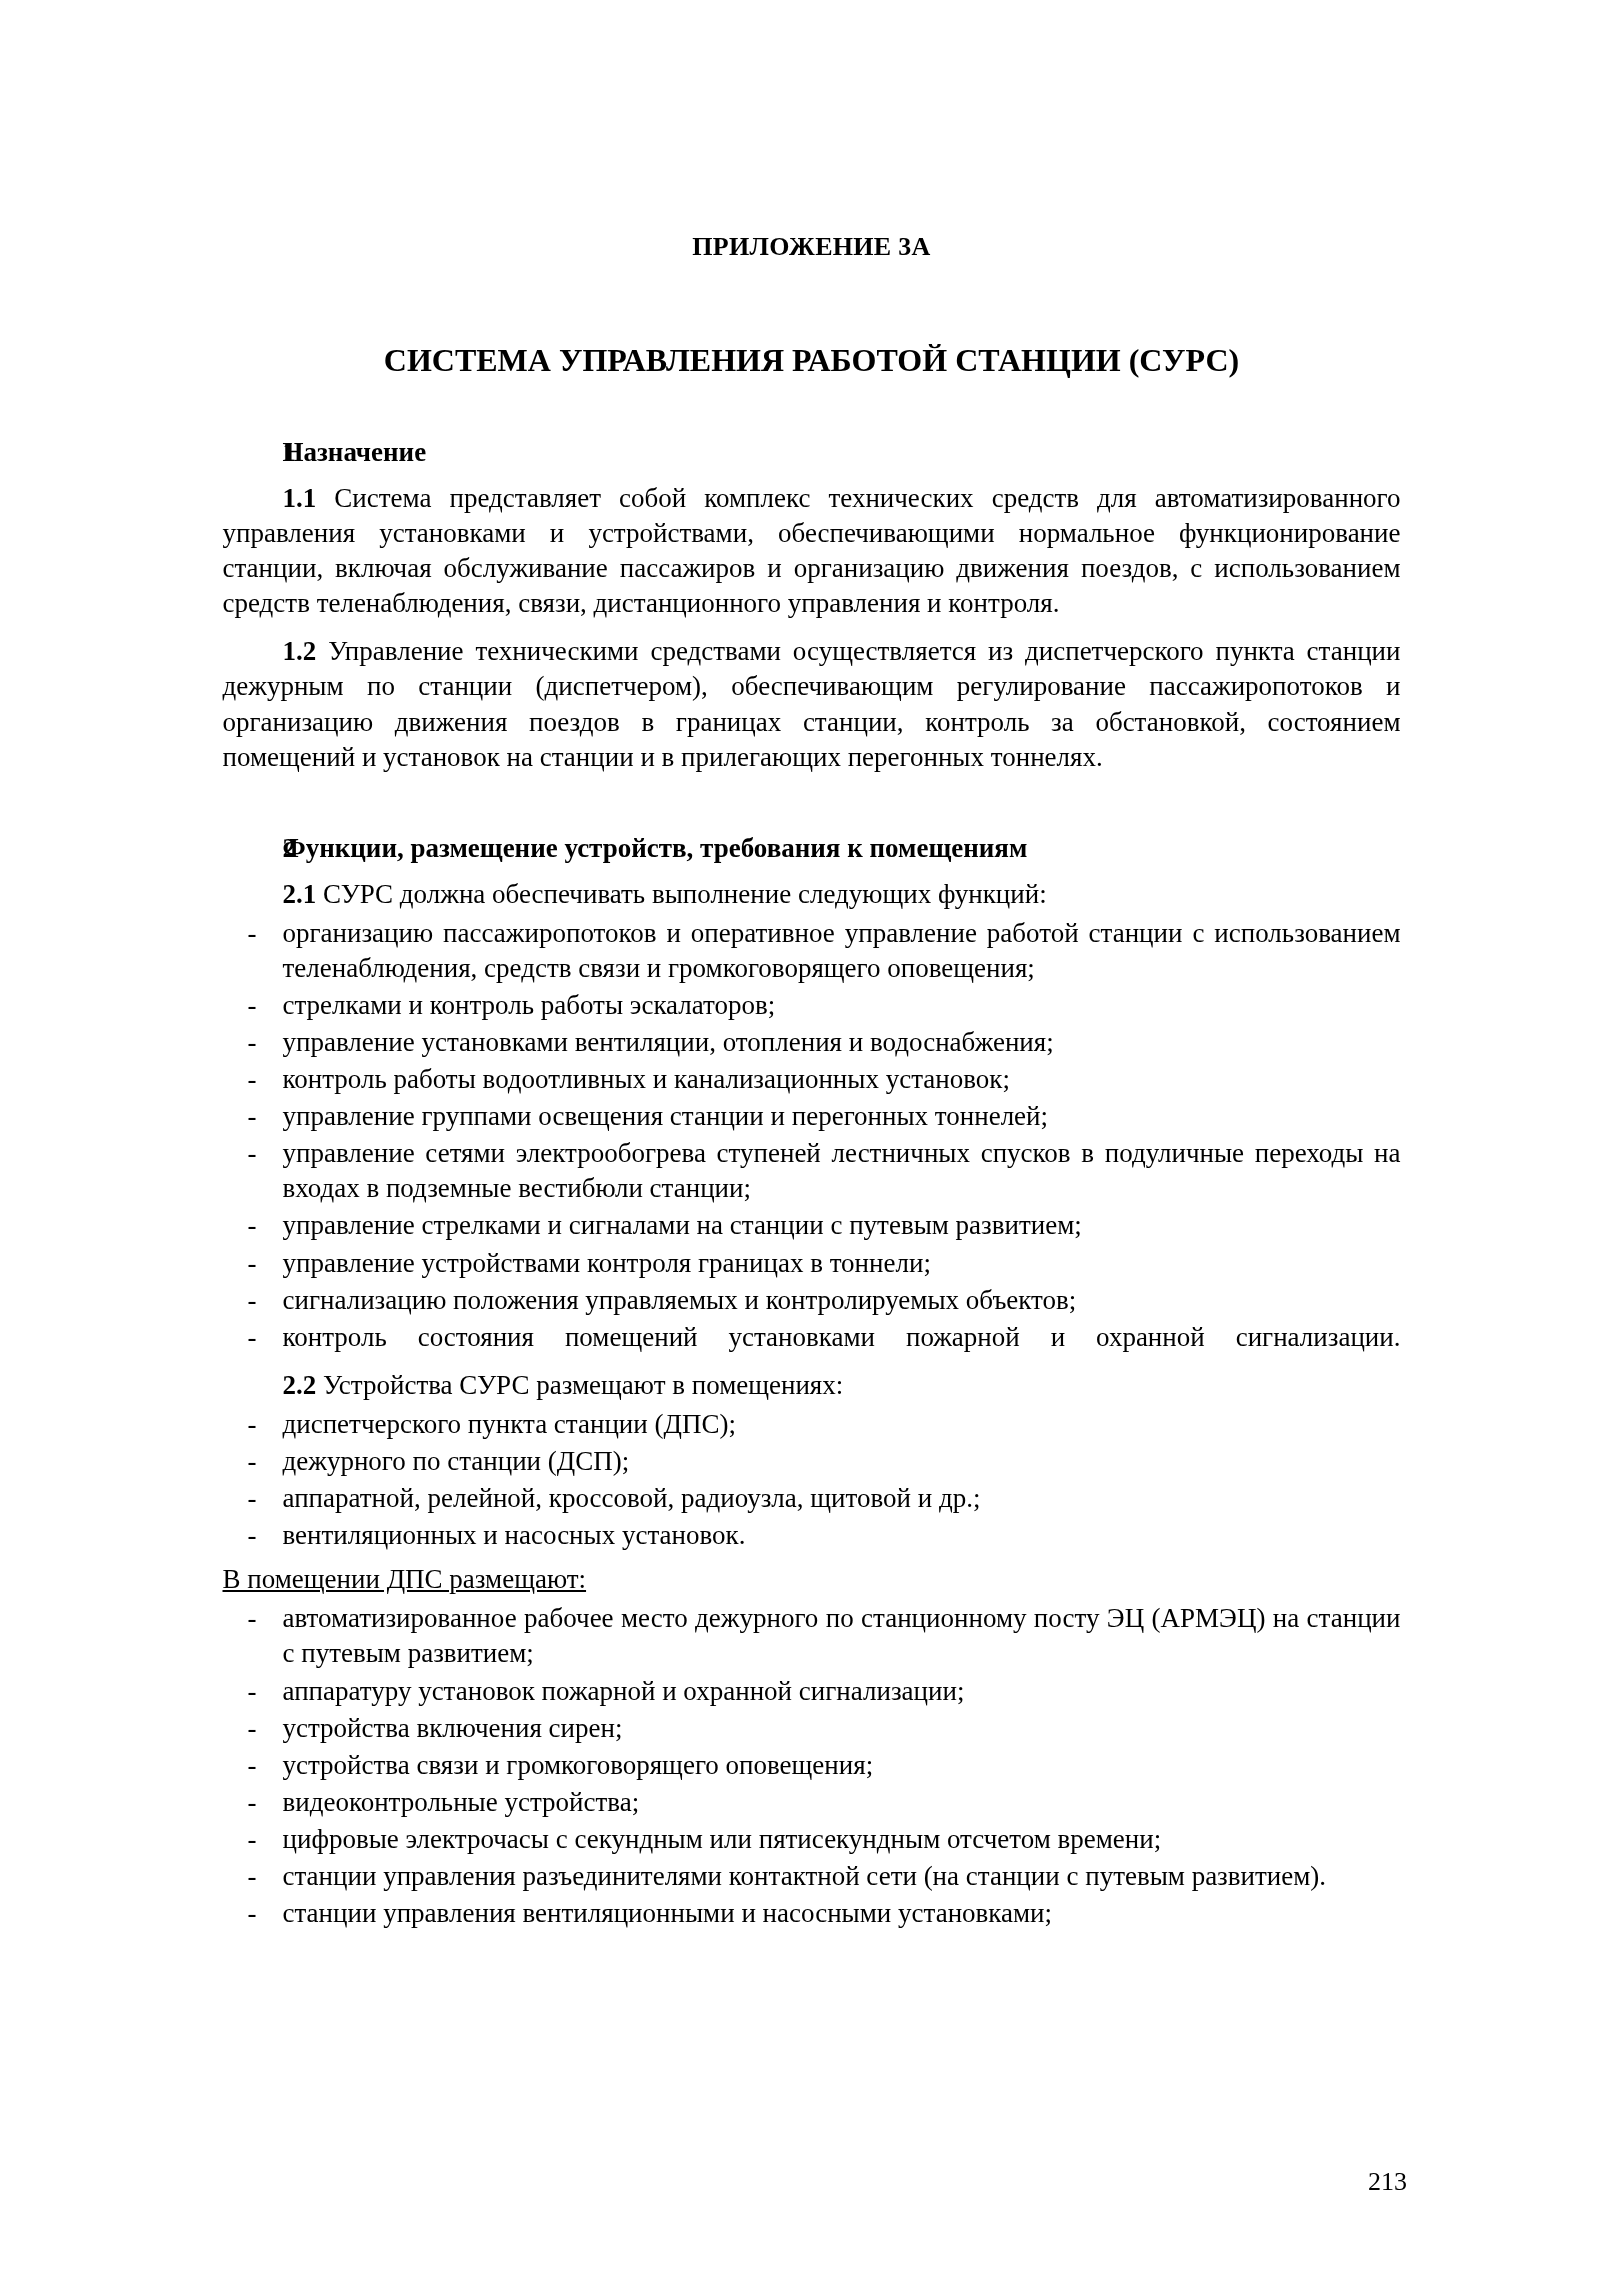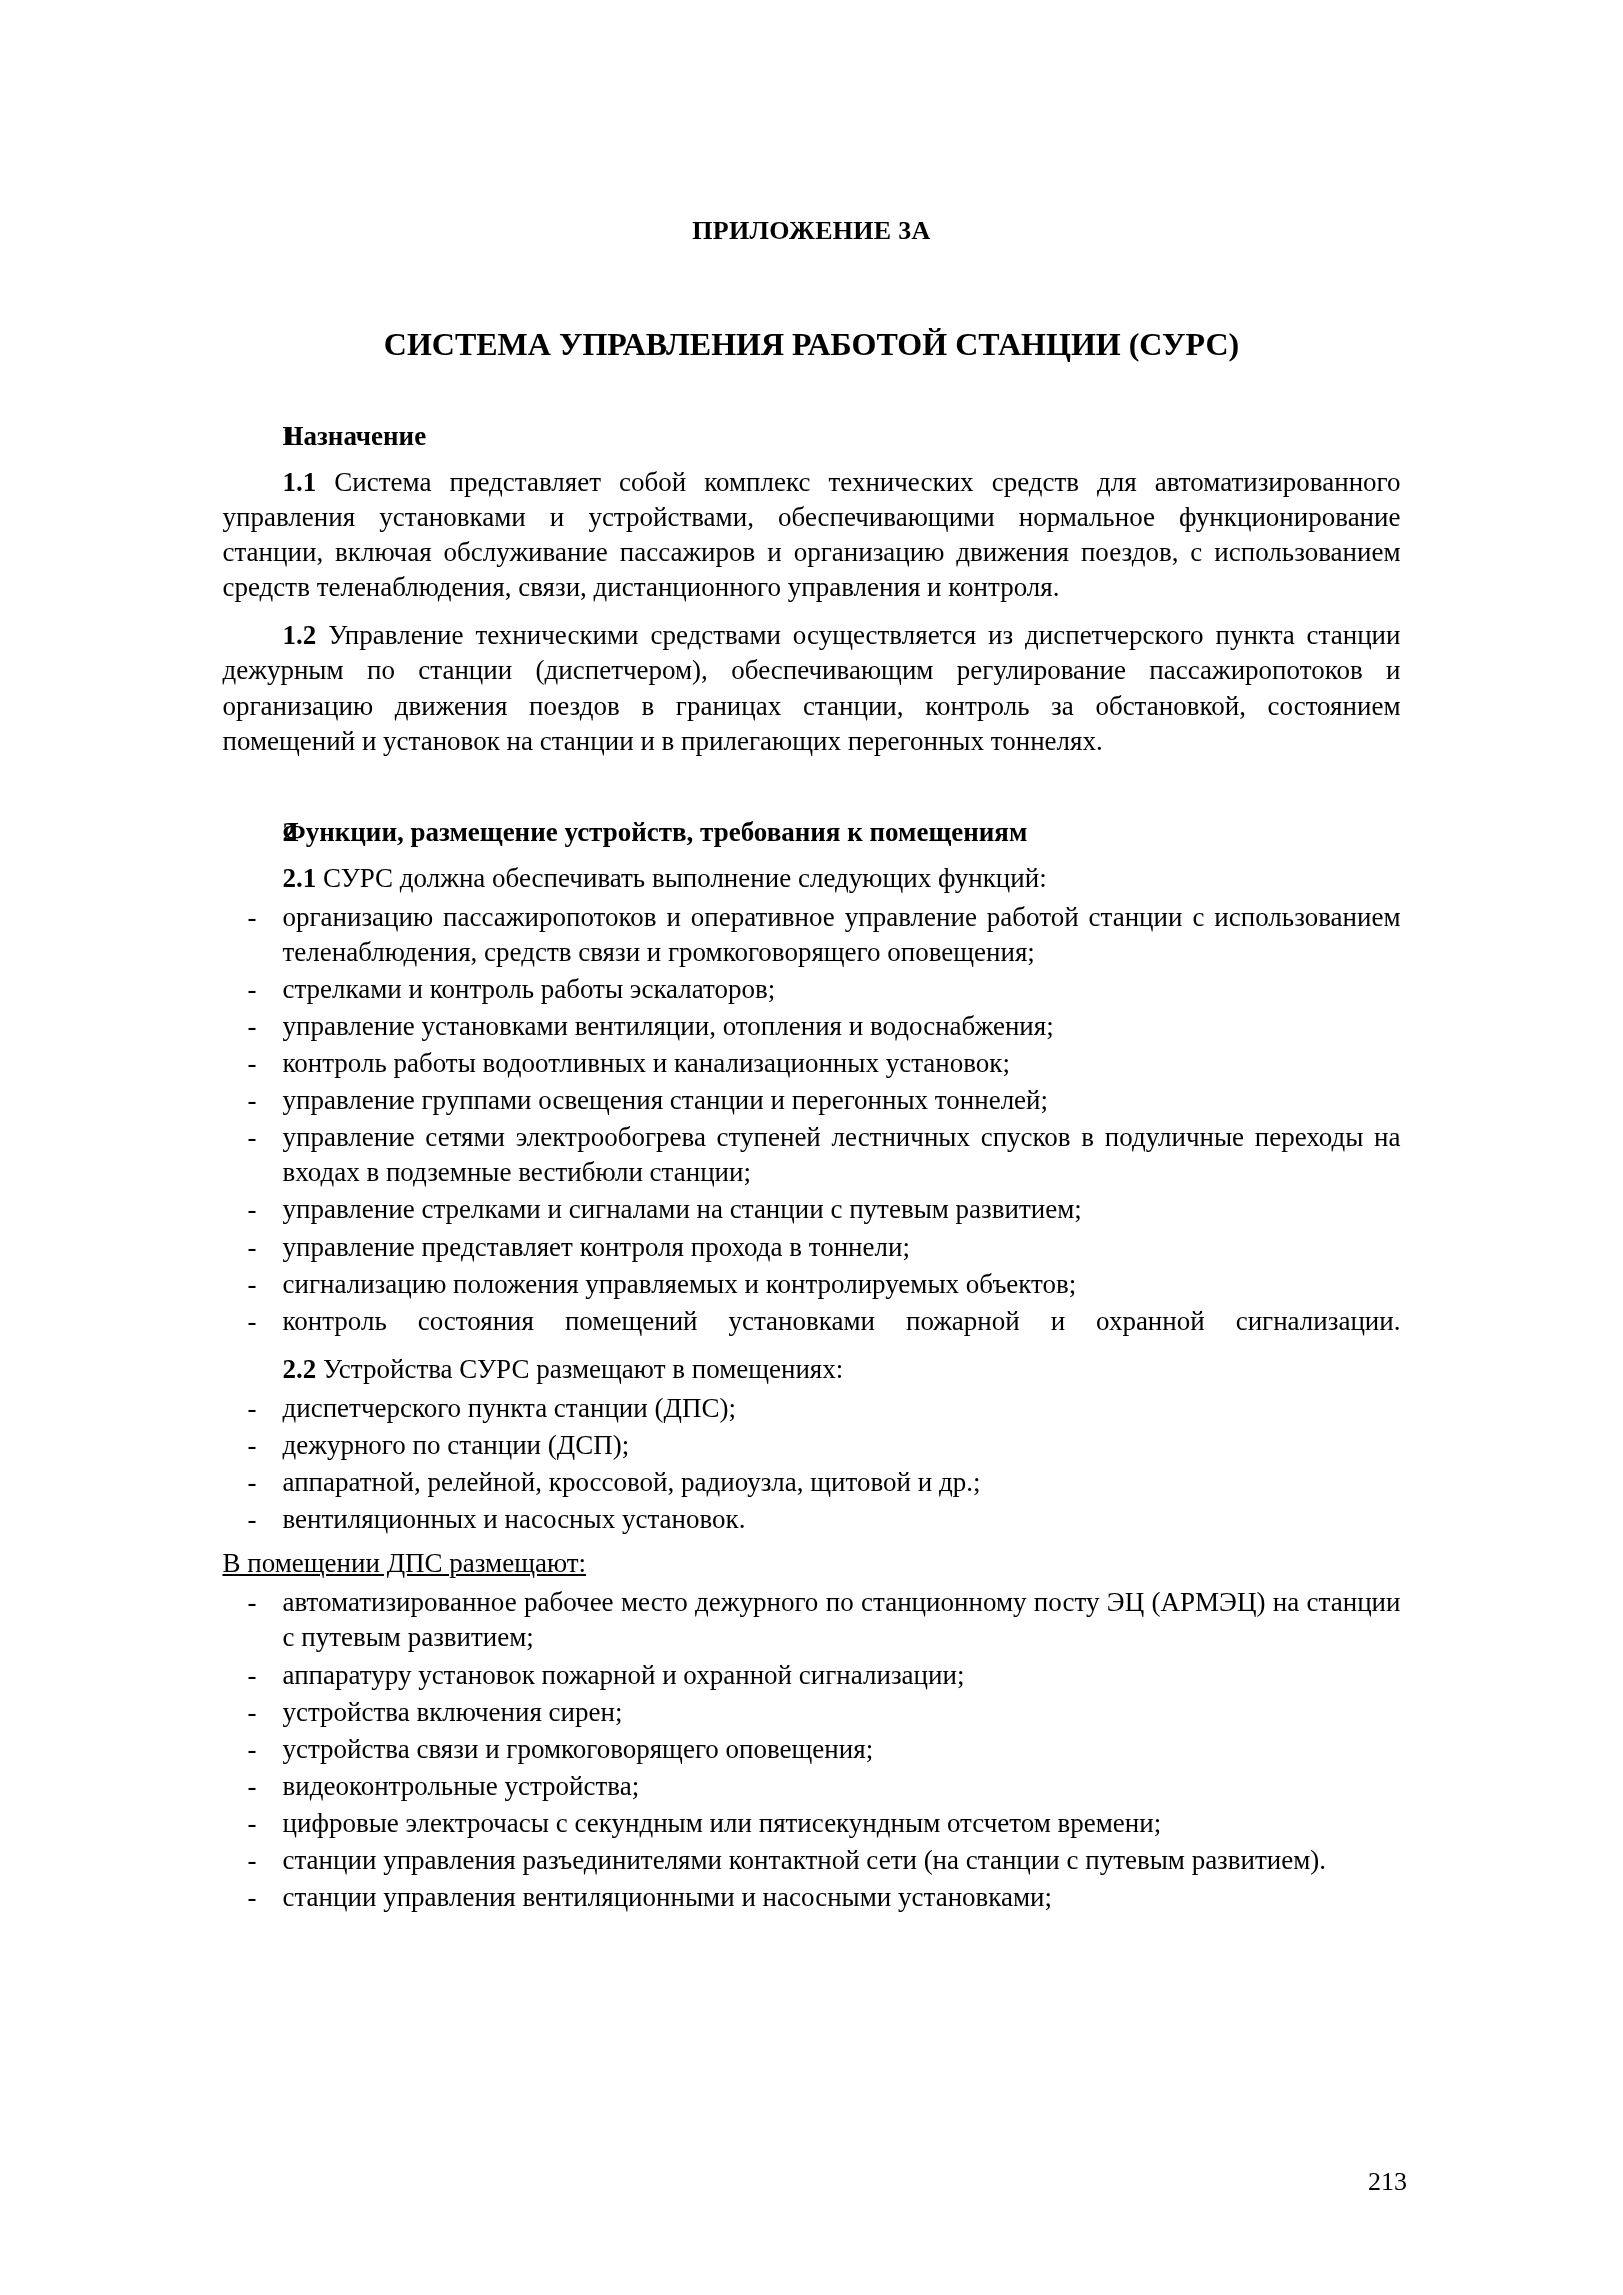--- a/index.html
+++ b/index.html
@@ -14,21 +14,21 @@
   .page {
     width: 1623px;
     height: 2295px;
     position: relative;
     background: #ffffff;
     box-sizing: border-box;
     padding: 216px 222px 79px 222px;
   }
   .content {
     width: 1178px;
-    margin: 0 auto;
+    margin: 16px auto;
   }
   .appendix-title {
     text-align: center;
     font-weight: bold;
     font-size: 26px;
     letter-spacing: 0.3px;
     margin: 0 0 0 0;
   }
   .doc-title {
     text-align: center;
@@ -137,21 +137,21 @@
     </p>
 
     <ul class="dash">
       <li>организацию пассажиропотоков и оперативное управление работой станции с использованием теленаблюдения, средств связи и громкоговорящего оповещения;</li>
       <li>стрелками и контроль работы эскалаторов;</li>
       <li>управление установками вентиляции, отопления и водоснабжения;</li>
       <li>контроль работы водоотливных и канализационных установок;</li>
       <li>управление группами освещения станции и перегонных тоннелей;</li>
       <li>управление сетями электрообогрева ступеней лестничных спусков в подуличные переходы на входах в подземные вестибюли станции;</li>
       <li>управление стрелками и сигналами на станции с путевым развитием;</li>
-      <li>управление представляет контроля прохода в тоннели;</li>
+      <li>управление устройствами контроля границах в тоннели;</li>
       <li>сигнализацию положения управляемых и контролируемых объектов;</li>
       <li class="just-all">контроль состояния помещений установками пожарной и охранной сигнализации.</li>
     </ul>
 
     <p class="para">
       <span class="lead">2.2</span>
       <span>Устройства СУРС размещают в помещениях:</span>
     </p>
 
     <ul class="dash">

